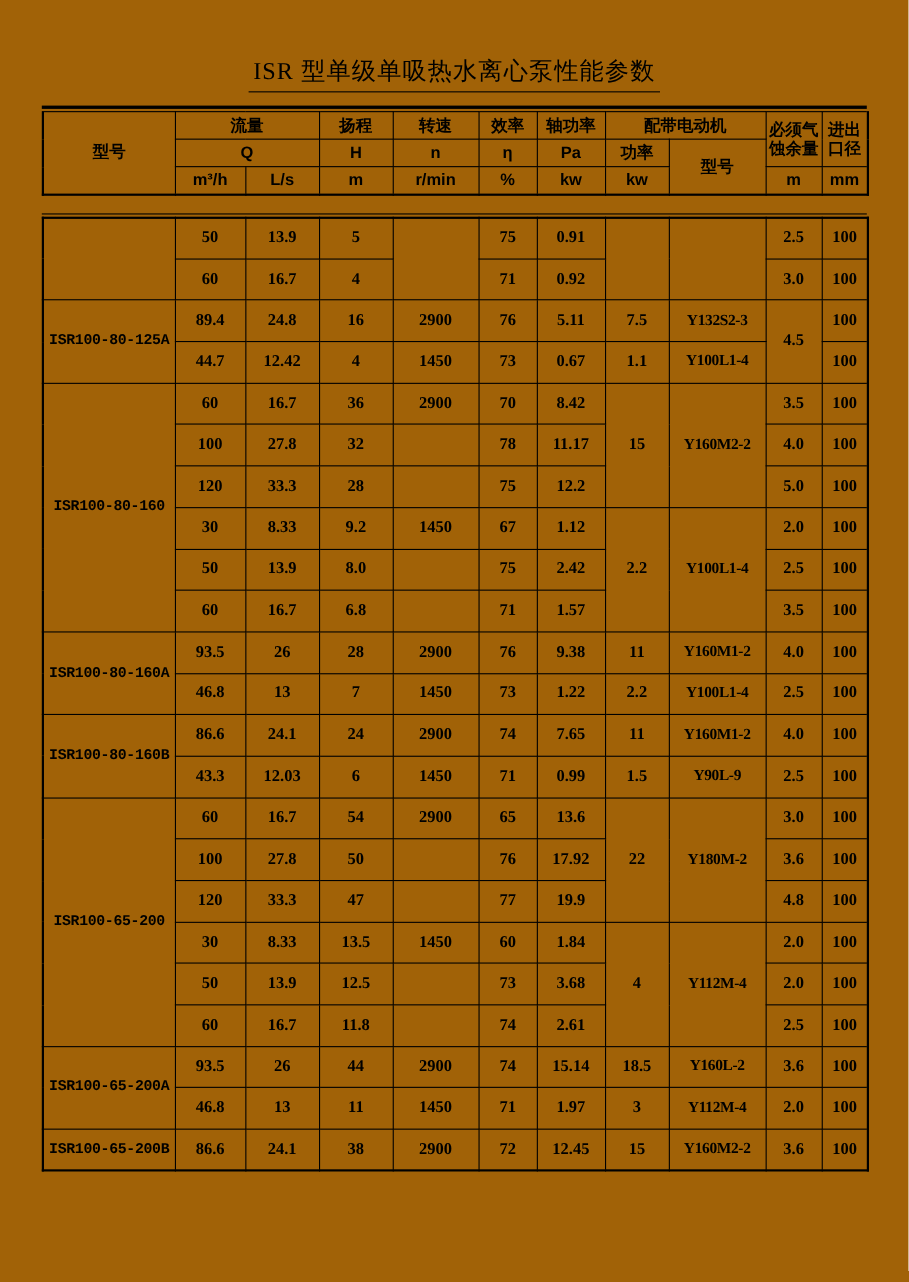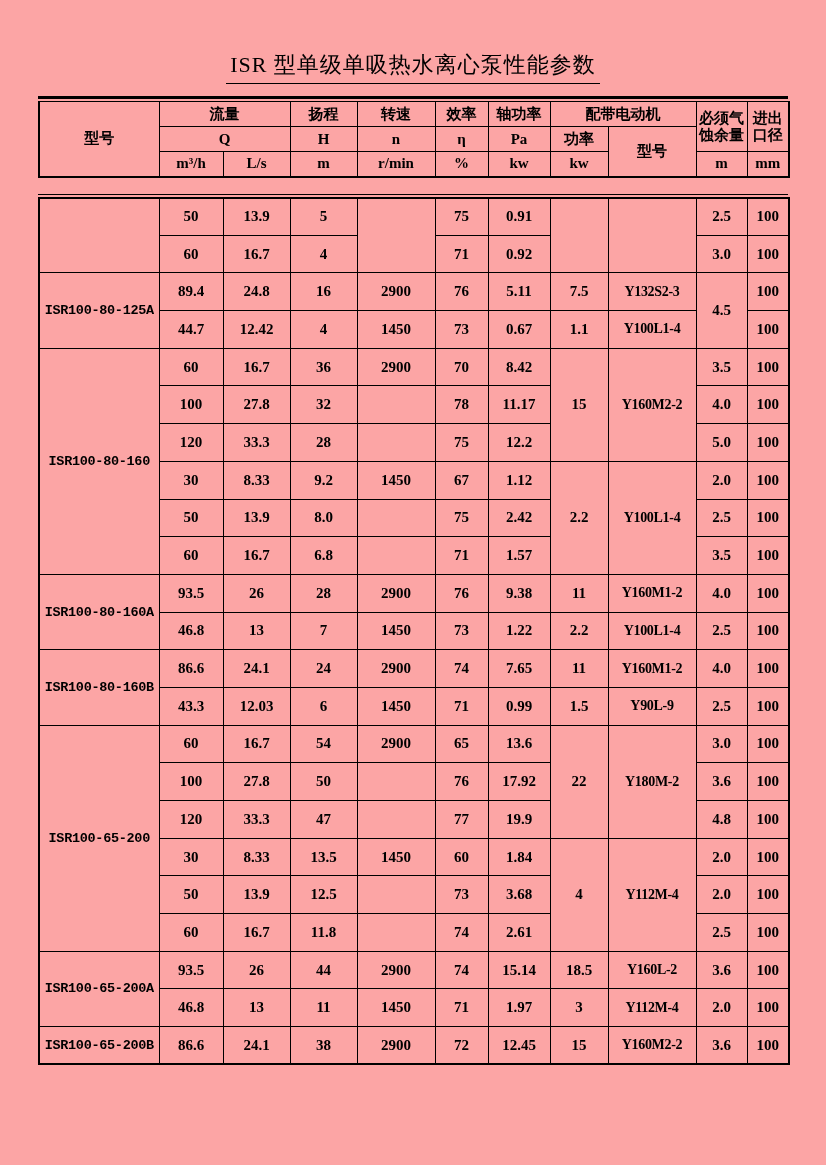--- a/index.html
+++ b/index.html
@@ -1,32 +1,32 @@
 <!DOCTYPE html>
 <html><head>
 <meta charset="utf-8">
 <style>
   * { margin:0; padding:0; box-sizing:border-box; }
   html,body { background:#fff; }
   .page {
-    position:relative; width:826px; height:1165px; background:#fca5a5;
+    position:relative; width:826px; height:1165px; background:#a16207;
     color:#000; font-family:"Liberation Serif", serif; overflow:hidden;
   }
   .title-wrap { margin-top:50px; text-align:center; }
   .title {
     display:inline-block; font-size:22px; font-weight:normal;
     letter-spacing:1px; border-bottom:1px solid #000; padding:0 4px 3px 4px;
     font-family:"Liberation Serif", serif;
   }
   .rule-thick { width:750px; margin:12px 0 2px 38px; border-top:3px solid #000; }
   .rule-thin  { width:750px; margin:16px 0 2px 38px; border-top:1px solid #000; }
   table { border-collapse:collapse; table-layout:fixed; width:750px; margin-left:38px; }
   td { border:1px solid #000; text-align:center; vertical-align:middle; overflow:hidden; }
   .hdr-table { border:2px solid #000; border-top:1px solid #000; }
-  .hdr-table td { height:25px; font-family:Liberation Serif, serif; font-weight:bold; font-size:15px; }
+  .hdr-table td { height:25px; font-family:Liberation Sans, sans-serif; font-weight:bold; font-size:15px; }
   .hdr-table .cjk { font-size:15px; }
   .two-line span { display:block; line-height:17px; }
   .body-table { border:2px solid #000; border-top:2px solid #000; margin-bottom:0; }
   .body-table td { height:37.7px; font-size:15px; font-weight:bold; font-family:"Liberation Serif", serif; }
   .body-table td.model { font-size:13.5px; letter-spacing:-0.3px;font-family:Liberation Mono, monospace; }
   .body-table td.motor { font-size:14px; letter-spacing:-0.3px; }
   
   col.c-model{width:120px} col.c-q1{width:64px} col.c-q2{width:67px}
   col.c-h{width:67px} col.c-n{width:78px} col.c-eff{width:53px}
   col.c-pa{width:62px} col.c-pw{width:58px} col.c-mm{width:88px}

